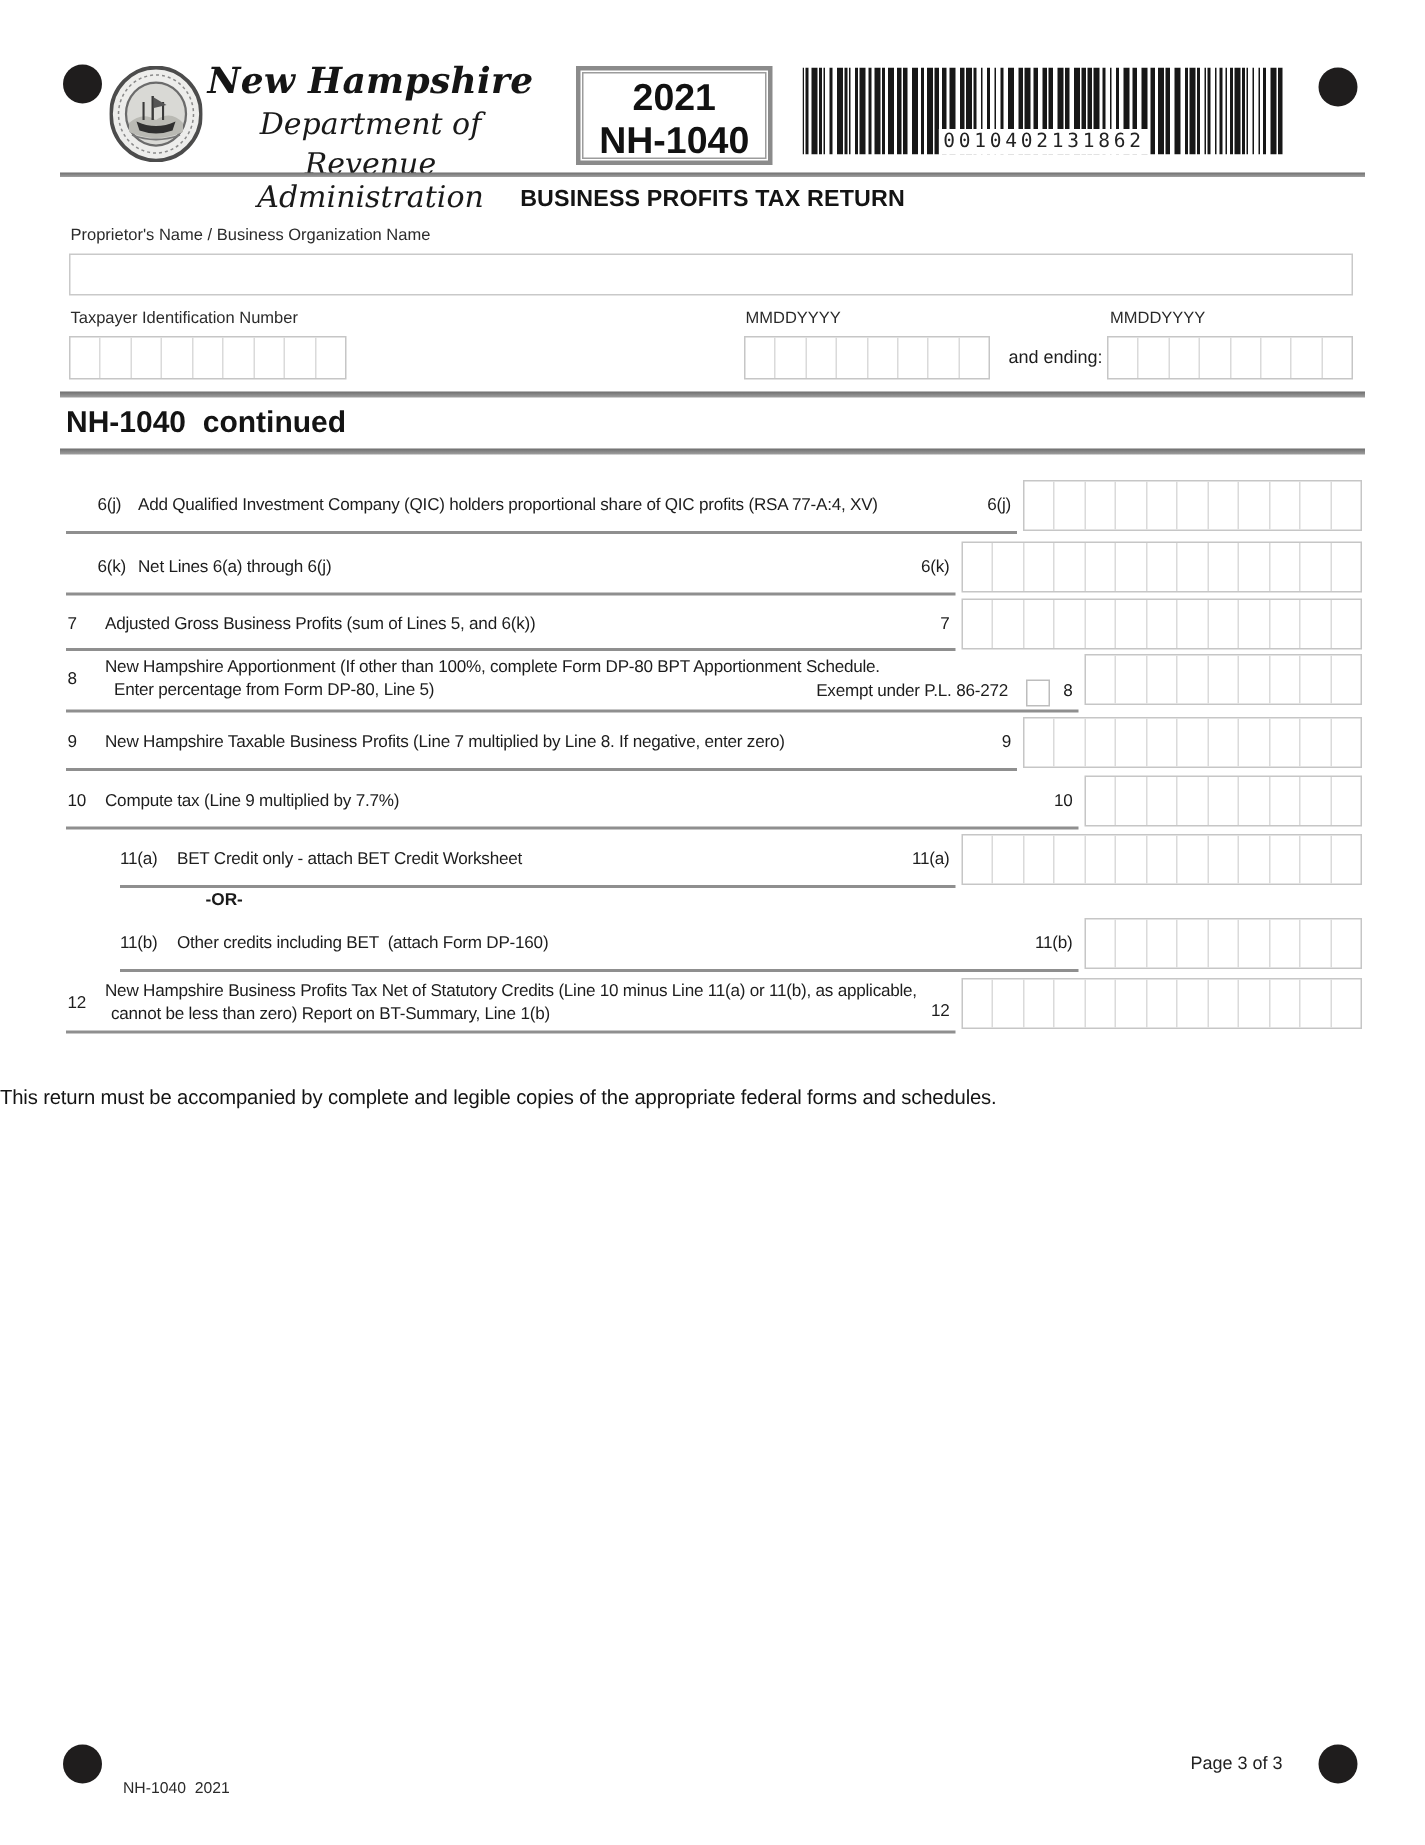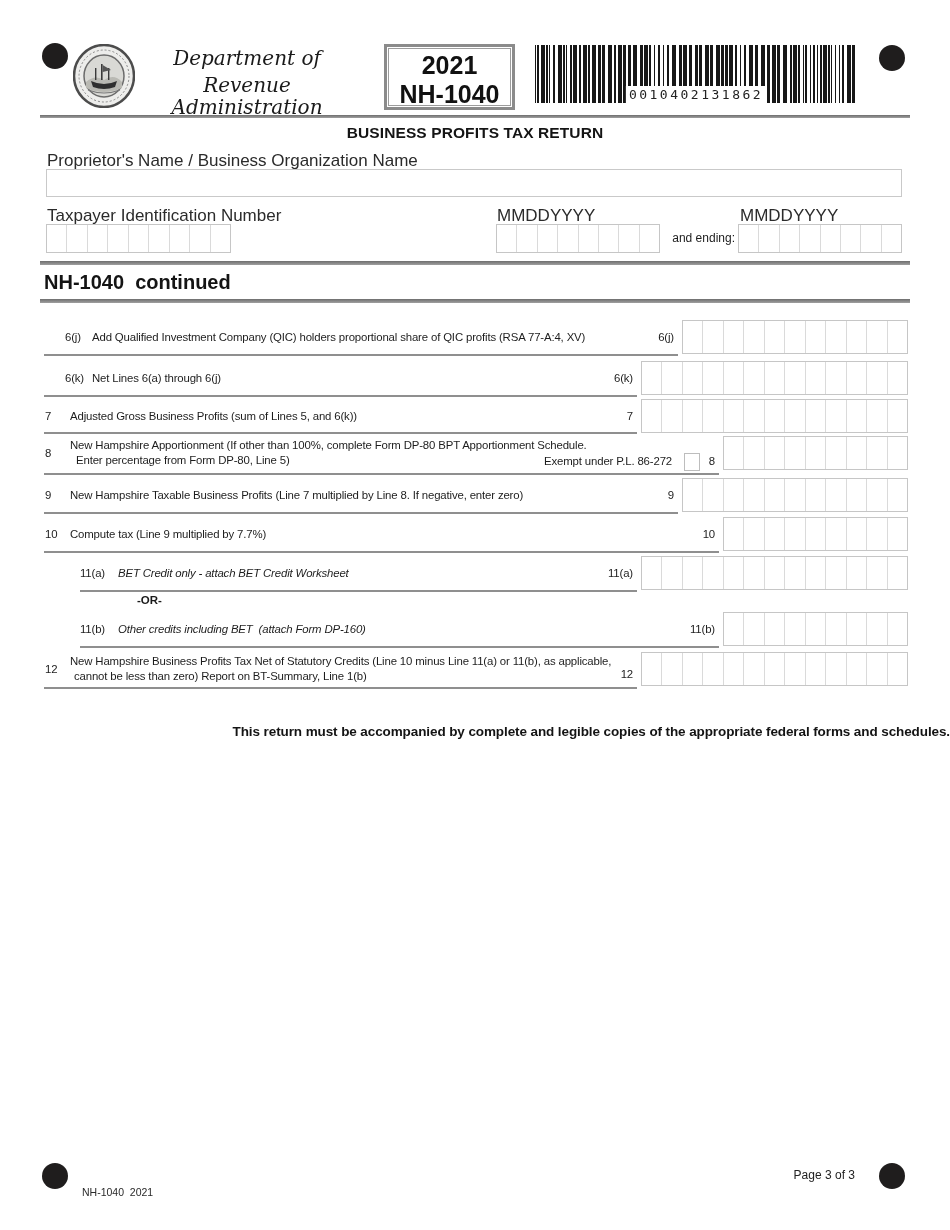--- a/index.html
+++ b/index.html
@@ -30,21 +30,21 @@
             padding:1px 3px;color:#222;white-space:pre;}
 
   .rule-h{position:absolute;left:40px;width:870px;height:4px;background:linear-gradient(#6e6e6e,#a0a0a0);}
   .rh1{top:115px;height:3px;}
   .rh2{top:261px;}
   .rh3{top:299px;}
 
   .form-title{position:absolute;left:0;right:0;top:124px;text-align:center;font-weight:bold;
               font-size:15.5px;letter-spacing:.1px;color:#141414;}
 
-  .lbl{position:absolute;font-size:17px;color:#2b2b2b;}
+  .lbl{position:absolute;font-size:11px;color:#2b2b2b;}
   .prop-lbl{left:47px;top:151px;}
   .prop-input{position:absolute;left:46px;top:169px;width:856px;height:28px;border:1px solid #c9c9c9;
               box-sizing:border-box;font:13px "Liberation Sans",sans-serif;padding:0 6px;background:#fff;outline:none;}
   .tin-lbl{left:47px;top:206px;}
   .mm1-lbl{left:497px;top:206px;}
   .mm2-lbl{left:740px;top:206px;}
   .cal-blk{position:absolute;left:230px;width:258px;top:218px;text-align:right;font-size:11.5px;
            color:#222;line-height:1.4;}
   .calyear{font-size:15px;font-weight:bold;margin-left:4px;letter-spacing:.2px;}
   .and-ending{position:absolute;left:655px;top:231px;width:80px;text-align:right;font-size:12px;color:#1d1d1d;}
@@ -85,29 +85,29 @@
   .r7{top:397px;height:37px;}
   .r8{top:434px;height:41px;}
   .r9{top:476px;height:38px;}
   .r10{top:515px;height:38px;}
   .r11a{top:554px;height:38px;}
   .r11b{top:610px;height:38px;}
   .r12{top:650px;height:39px;}
   .r6j .lno,.r6k .lno{left:21px;} .r6j .ltext,.r6k .ltext{left:48px;}
   .r7 .ltext,.r9 .ltext,.r10 .ltext{left:26px;}
   .r8 .tl1{left:26px;} .r8 .tl2{left:32px;}
-  .r11a .lno,.r11b .lno{left:36px;} .r11a .ltext,.r11b .ltext{left:74px;font-style:italic;}
+  .r11a .lno,.r11b .lno{left:36px;} .r11a .ltext,.r11b .ltext{left:74px;}
   .r12 .tl1{left:26px;} .r12 .tl2{left:30px;}
   .r8 .rlabel{top:21px;}
   .r12 .rlabel{top:18px;}
   .exempt{position:absolute;right:236px;top:21px;}
   .checkbox{position:absolute;right:208px;top:19px;width:16px;height:18px;border:1px solid #bdbdbd;background:#fff;box-sizing:border-box;}
   .or-row{position:absolute;left:137px;top:594px;font-weight:bold;font-size:11.5px;color:#1a1a1a;}
 
-  .footnote{position:absolute;left:0;right:0;top:724px;text-align:right;font-weight:bold;
+  .footnote{position:absolute;left:0;right:0;top:724px;text-align:left;font-weight:normal;
             font-size:13.5px;letter-spacing:-.1px;color:#141414;}
 
   .foot-blk{position:absolute;left:82px;top:1156px;font-size:10.5px;line-height:1.4;color:#2a2a2a;white-space:pre;}
   .page-ind{position:absolute;right:95px;top:1168px;font-size:12px;color:#222;}
 </style>
 </head>
 <body>
 
 <div class="page">
 
@@ -124,20 +124,21 @@
       <path d="M13 38 Q22 30 31 36 Q41 29 49 38 L49 44 Q31 52 13 44 Z" fill="#b9b9b3"></path>
       <rect x="28" y="20" width="1.6" height="16" fill="#3a3a3a"></rect>
       <rect x="22" y="24" width="1.4" height="12" fill="#3a3a3a"></rect>
       <rect x="35" y="24" width="1.4" height="12" fill="#3a3a3a"></rect>
       <path d="M29.6 21 L38 26 L29.6 28 Z" fill="#555"></path>
       <path d="M18 37 Q31 43 44 37 L42 43 Q31 47 20 43 Z" fill="#2f2f2f"></path>
       <path d="M15 46 Q31 52 47 46" fill="none" stroke="#777" stroke-width="1.2"></path>
     </svg>
   </div>
   <div class="hdr-text">
+    <div class="hdr-state">New Hampshire</div>
     <div class="hdr-dept">Department of</div>
     <div class="hdr-dept">Revenue Administration</div>
   </div>
   <div class="formbox">
     <div class="formbox-inner">
       <div>2021</div>
       <div>NH-1040</div>
     </div>
   </div>
   <div class="barcode">

